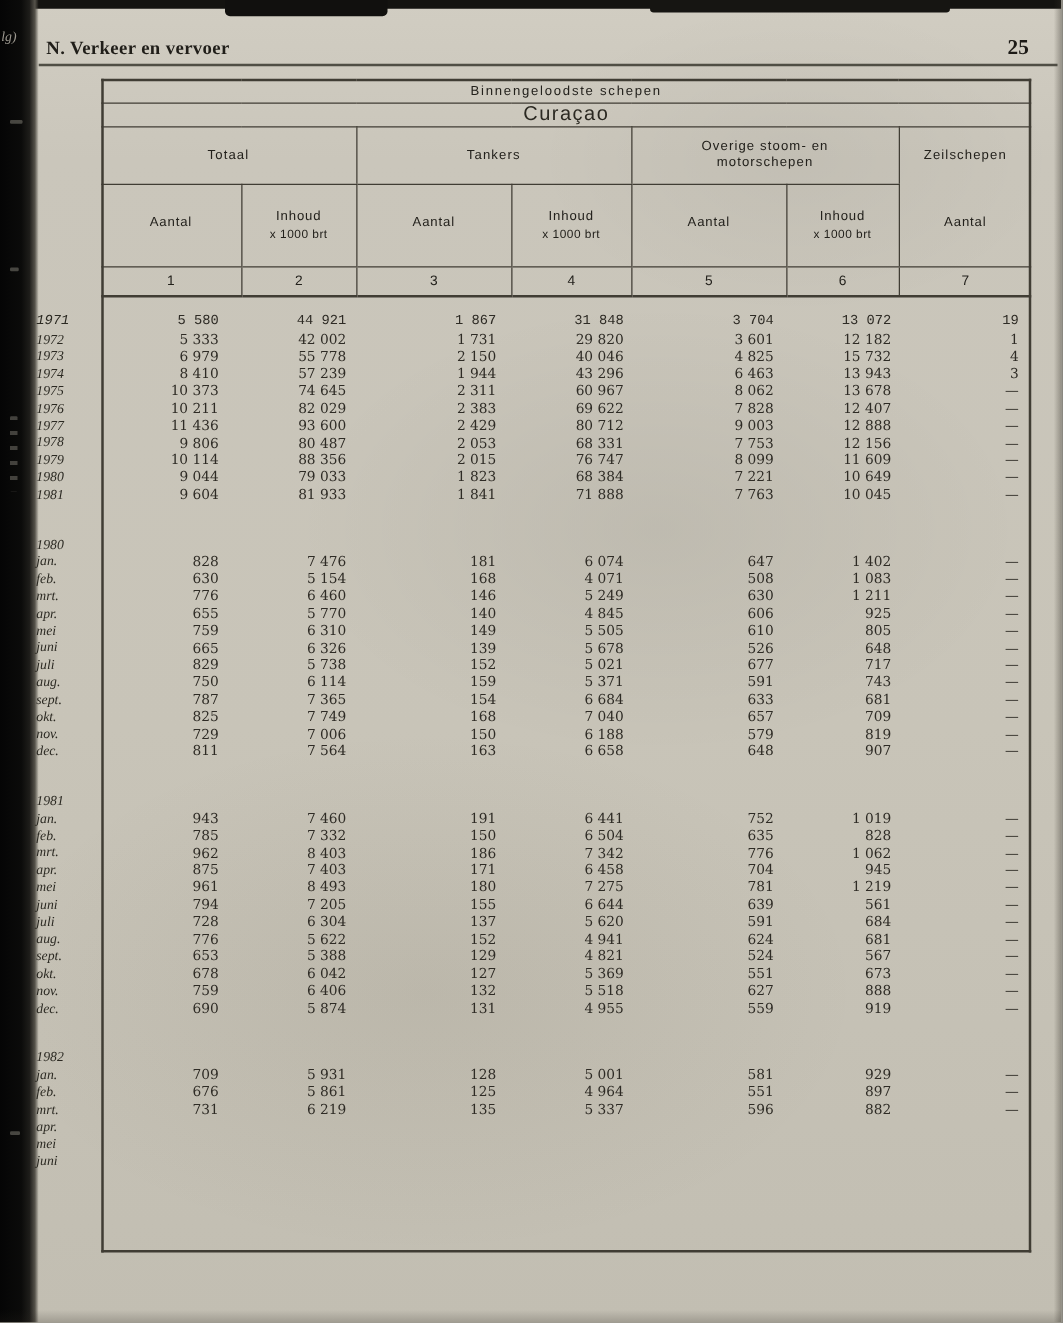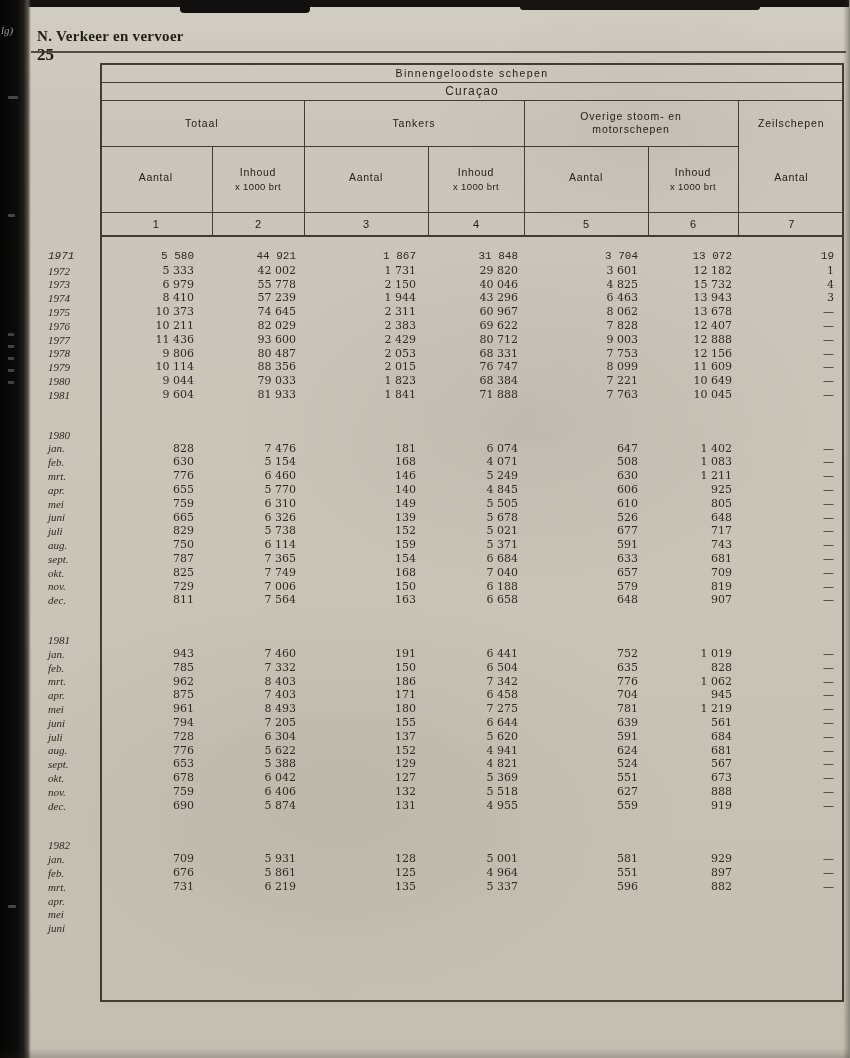--- a/index.html
+++ b/index.html
@@ -30,38 +30,38 @@
   .m1 { top: 96px; } .m2 { top: 214px; width: 7px; }
   .m3 { top: 333px; width: 6px; height: 60px;
         background: repeating-linear-gradient(180deg, rgba(190,185,172,0.32) 0 3px, rgba(0,0,0,0) 3px 12px); }
   .m4 { top: 905px; width: 8px; }
   .right-edge { position: absolute; right: 0; top: 0; width: 6px; height: 100%;
         background: linear-gradient(90deg, rgba(0,0,0,0), rgba(50,46,38,0.35)); }
   .bottom-edge { position: absolute; left: 0; bottom: 0; width: 100%; height: 10px;
         background: linear-gradient(0deg, rgba(40,36,30,0.22), rgba(0,0,0,0)); }
 
   .page-header { position: absolute; top: 28px; left: 37px; right: 26px;
-        display: flex; justify-content: space-between; align-items: baseline; flex-direction: column; }
+        display: flex; justify-content: space-between; align-items: baseline; }
   .htitle { font: bold 15px "Liberation Serif", serif; color: #201e19; letter-spacing: 0.3px; }
   .pnum { font: bold 17px "Liberation Serif", serif; color: #1c1a16; }
   .hrule { position: absolute; top: 51px; left: 31px; right: 3px; height: 2px; background: #3a382f; opacity: 0.85; }
 
-  .tablewrap { position: absolute; left: 44px; top: 63px; width: 800px; height: 940px; }
+  .tablewrap { position: absolute; left: 25px; top: 63px; width: 800px; height: 940px; }
   .frame { position: absolute; left: 56px; top: 0; width: 744px; height: 939px;
         border-left: 2px solid #403d34; border-right: 2px solid #403d34; border-bottom: 2px solid #403d34; }
 
   table { position: relative; width: 800px; border-collapse: collapse; table-layout: fixed; color: #2b2922; }
   th, td { padding: 0; font-weight: normal; }
   .void { border: none !important; }
 
   .t-title { height: 18px; border-top: 2px solid #403d34; border-bottom: 1.5px solid #403d34;
         font-family: "Liberation Sans", sans-serif; font-size: 10.5px; letter-spacing: 1.4px;
         text-align: center; color: #23211c; }
   .t-region { height: 18px; border-bottom: 1.5px solid #403d34;
-        font-family: "Liberation Sans", sans-serif; font-size: 12px; letter-spacing: 1.2px; text-align: center; }
+        font-family: "Liberation Sans", sans-serif; font-size: 16px; letter-spacing: 1.2px; text-align: center; }
   .grp { height: 46px; font-family: "Liberation Sans", sans-serif; font-size: 10.5px; letter-spacing: 0.9px;
         text-align: center; vertical-align: middle; white-space: pre-line; line-height: 13px; color: #23211c; }
   .grp-b { border-bottom: 1.5px solid #403d34; }
   .vsep { border-left: 1.5px solid #403d34; }
   .sub { height: 66px; font-family: "Liberation Sans", sans-serif; font-size: 10.5px; letter-spacing: 0.7px;
         text-align: center; vertical-align: middle; border-bottom: 1.5px solid #403d34; color: #23211c; }
   .sub .unit { font-size: 9.5px; letter-spacing: 0.4px; margin-top: 3px; min-height: 1px; }
   .numrow th { height: 24px; font-family: "Liberation Sans", sans-serif; font-size: 11px;
         text-align: center; vertical-align: middle; border-bottom: 2px solid #403d34; color: #23211c; }
 

